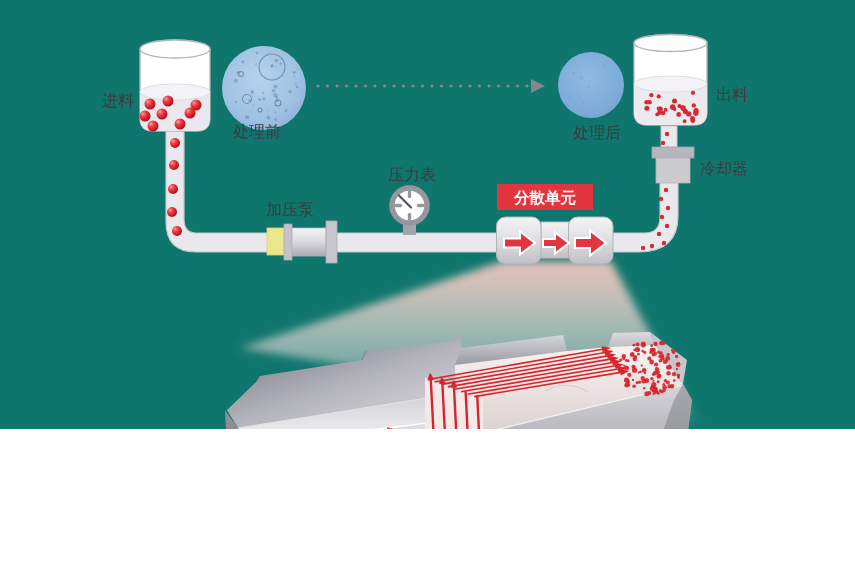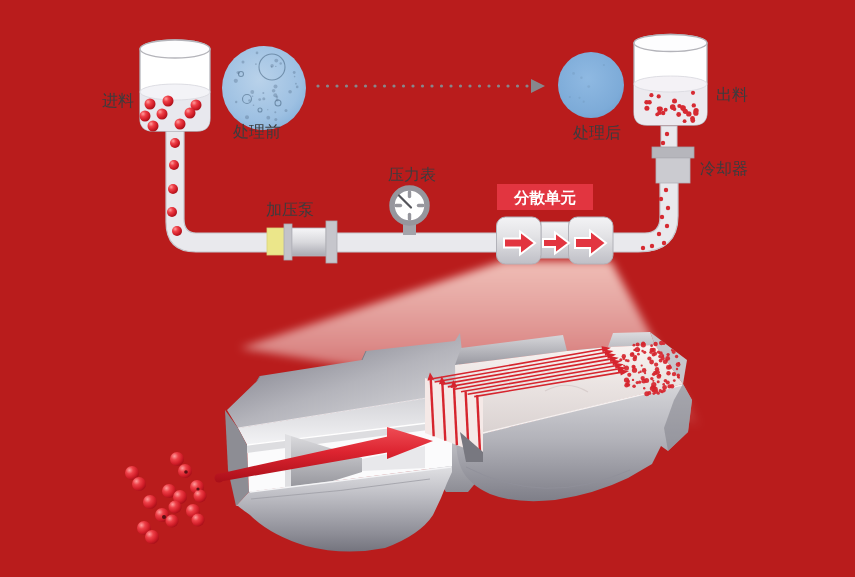--- a/index.html
+++ b/index.html
@@ -1,16 +1,16 @@
 <!DOCTYPE html>
 <html style="--accent_red: #e23540; --deep_red: #d6252e; --pipe_fill: #e9e9ed; --pipe_stroke: #c6c6cc; --label_text: #3c3c3e; --sample_blue: #84b1dc; --pump_yellow: #ebe68a;"><head>
 <meta charset="utf-8">
 <style>
   html,body{margin:0;padding:0;background:#fff;}
-  #stage{position:relative;width:855px;height:577px;background:#b91c1c;overflow:hidden;}
+  #stage{position:relative;width:855px;height:429px;background:#0f766e;overflow:hidden;}
   .lbl{font-family:"DejaVu Sans",sans-serif;font-size:16px;fill:#3c3c3e;}
   .lblw{font-family:"DejaVu Sans",sans-serif;font-size:15.5px;font-weight:bold;fill:#ffffff;}
 </style>
 </head>
 <body>
 
 <div id="stage">
 <svg width="855" height="577" viewBox="0 0 855 577">
 <defs>
   <radialGradient id="ball" cx="32%" cy="30%" r="75%">

